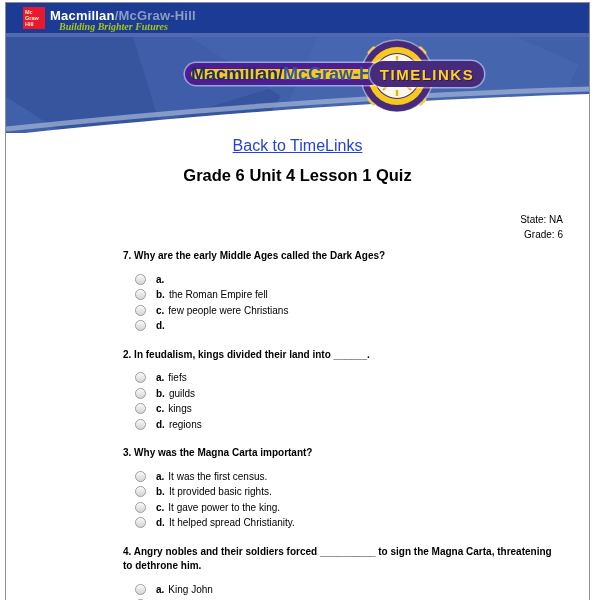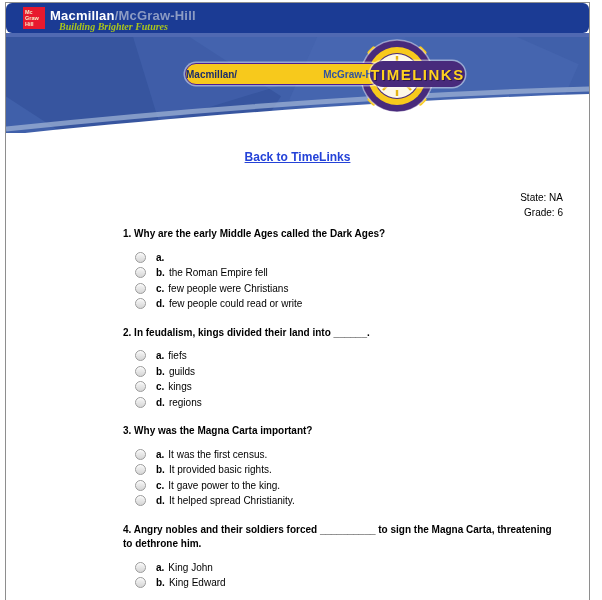--- a/index.html
+++ b/index.html
@@ -4,21 +4,21 @@
 <style>
   * { margin:0; padding:0; box-sizing:border-box; }
   html,body { width:602px; height:600px; overflow:hidden; background:#fff;
               font-family:"Liberation Sans", sans-serif; }
   body { position:relative; }
 
   .frame { position:absolute; left:5px; top:2px; width:585px; height:780px;
            border:1px solid #8e8e8e; background:#fff; overflow:hidden; }
 
   
-  .topbar { position:relative; height:30px; background:#1b3b94;border-radius:6px; }
+  .topbar { position:relative; height:30px; background:#1b3b94; }
   .mh-box { position:absolute; left:17px; top:4px; width:22px; height:22px;
             background:#e8192e; color:#f6efc8; font-size:5.5px; font-weight:bold;
             line-height:6px; padding:2px 0 0 2px; letter-spacing:0; }
   .mh-box span { display:block; }
   .brand-line { position:absolute; left:44px; top:5px; font-size:13px; font-weight:bold;
                 white-space:nowrap; letter-spacing:0.2px; }
   .brand-primary { color:#ffffff; }
   .brand-secondary { color:#8d9cc4; }
   .tagline { position:absolute; left:53px; top:18px; font-family:"Liberation Serif", serif;
              font-style:italic; font-weight:bold; font-size:10px; color:#a9c51c;
@@ -30,37 +30,37 @@
   .decor { position:absolute; }
   .decor1 { left:-60px; top:-40px; width:320px; height:150px; background:#35539c;
             transform:rotate(33deg); opacity:.8; }
   .decor2 { left:130px; top:-70px; width:260px; height:120px; background:#4a69b4;
             transform:rotate(-17deg); opacity:.45; }
   .decor3 { right:30px; top:-30px; width:250px; height:150px; background:#4a69b4;
             transform:rotate(24deg); opacity:.5; }
   .swoosh { position:absolute; left:0; bottom:0; width:100%; height:96px; display:block; }
 
   .pill-yellow { position:absolute; left:179px; top:26px; width:197px; height:22px;
-                 background:#f7c91c; border:1px solid #4c1d95; border-radius:12px;
+                 background:#f7c91c; border:6px solid #4c1d95; border-radius:12px;
                  box-shadow:0 0 0 1.5px rgba(255,255,255,.45);
                  display:flex; align-items:center; justify-content:space-between;
-                 font-size:10px; font-weight:bold; white-space:nowrap; z-index:3; }
+                 font-size:18px; font-weight:bold; white-space:nowrap; z-index:3; }
   .pill-yellow .p1 { color:#1b2d6b; }
   .pill-yellow .p2 { color:#33549f; }
-  .pill-purple { position:absolute; left:364px; top:24px; width:95px; height:26px;
+  .pill-purple { position:absolute; left:364px; top:24px; width:114px; height:26px;
                  background:#482a7c; border-radius:14px;
                  box-shadow:0 0 0 1.5px rgba(255,255,255,.45);
                  display:flex; align-items:center; justify-content:center;
                  color:#ffd21e; font-size:15px; font-weight:bold; letter-spacing:1.5px;
                  z-index:4; text-shadow:1px 1px 0 #2c1950; }
   .clock { position:absolute; left:353px; top:1px; z-index:2; }
 
   
   .content { text-align:center; }
-  .back-link-row { margin-top:17px; font-size:12px; line-height:15px;font-weight:bold; }
+  .back-link-row { margin-top:5px; font-size:16px; line-height:15px; }
   .back-link-row a { color:#2442d8; text-decoration:underline; }
   .page-title { margin-top:10px; font-size:16.5px; font-weight:bold; color:#000;
                 line-height:24px; }
 
   .quiz { margin:25px 0 0 117px; width:440px; text-align:left; font-size:10px;
           color:#000; }
   .meta-line { line-height:15px;text-align:right; }
   .question { font-weight:bold; line-height:14.5px; margin-top:7px; }
   .q-gap { margin-top:14px; }
   ul.options { list-style:none; margin-top:8px; margin-bottom:4px; padding-left:12px; }
@@ -129,45 +129,45 @@
       <span class="p1">Macmillan/</span>
         <span class="p2">McGraw-Hill</span>
     </div>
     <div class="pill-purple">TIMELINKS</div>
   </div>
 
   <div class="content">
     <div class="back-link-row">
       <a href="#">Back to TimeLinks</a>
     </div>
+    <h1 class="page-title">Grade 6 Unit 4 Lesson 1 Quiz</h1>
 
     <div class="quiz">
       <div class="meta-line">State: NA</div>
       <div class="meta-line">Grade: 6</div>
 
-      <div class="question">1. Why are the early Middle Ages called the Dark Ages?</div>
+      <div class="question">7. Why are the early Middle Ages called the Dark Ages?</div>
       <ul class="options">
         <li>
           <input type="radio" name="q1" style="">
           <span class="opt-letter">a.</span>
         </li>
         <li>
           <input type="radio" name="q1" style="">
           <span class="opt-letter">b.</span>
           <span class="opt-text">the Roman Empire fell</span>
         </li>
         <li>
           <input type="radio" name="q1" style="">
           <span class="opt-letter">c.</span>
           <span class="opt-text">few people were Christians</span>
         </li>
         <li>
           <input type="radio" name="q1" style="">
           <span class="opt-letter">d.</span>
-          <span class="opt-text">few people could read or write</span>
         </li>
       </ul>
 
       <div class="question q-gap">2. In feudalism, kings divided their land into ______.</div>
       <ul class="options">
         <li>
           <input type="radio" name="q2" style="">
           <span class="opt-letter">a.</span>
           <span class="opt-text">fiefs</span>
         </li>

